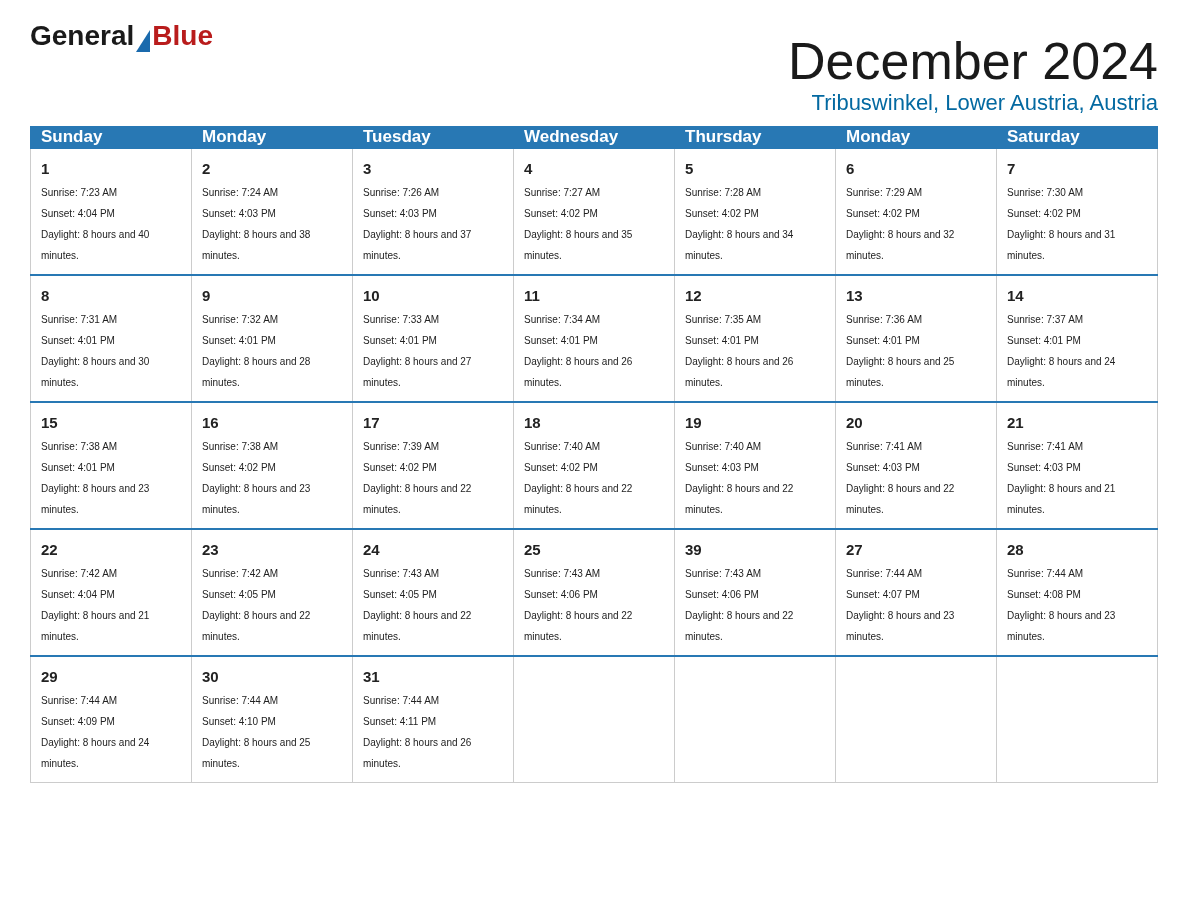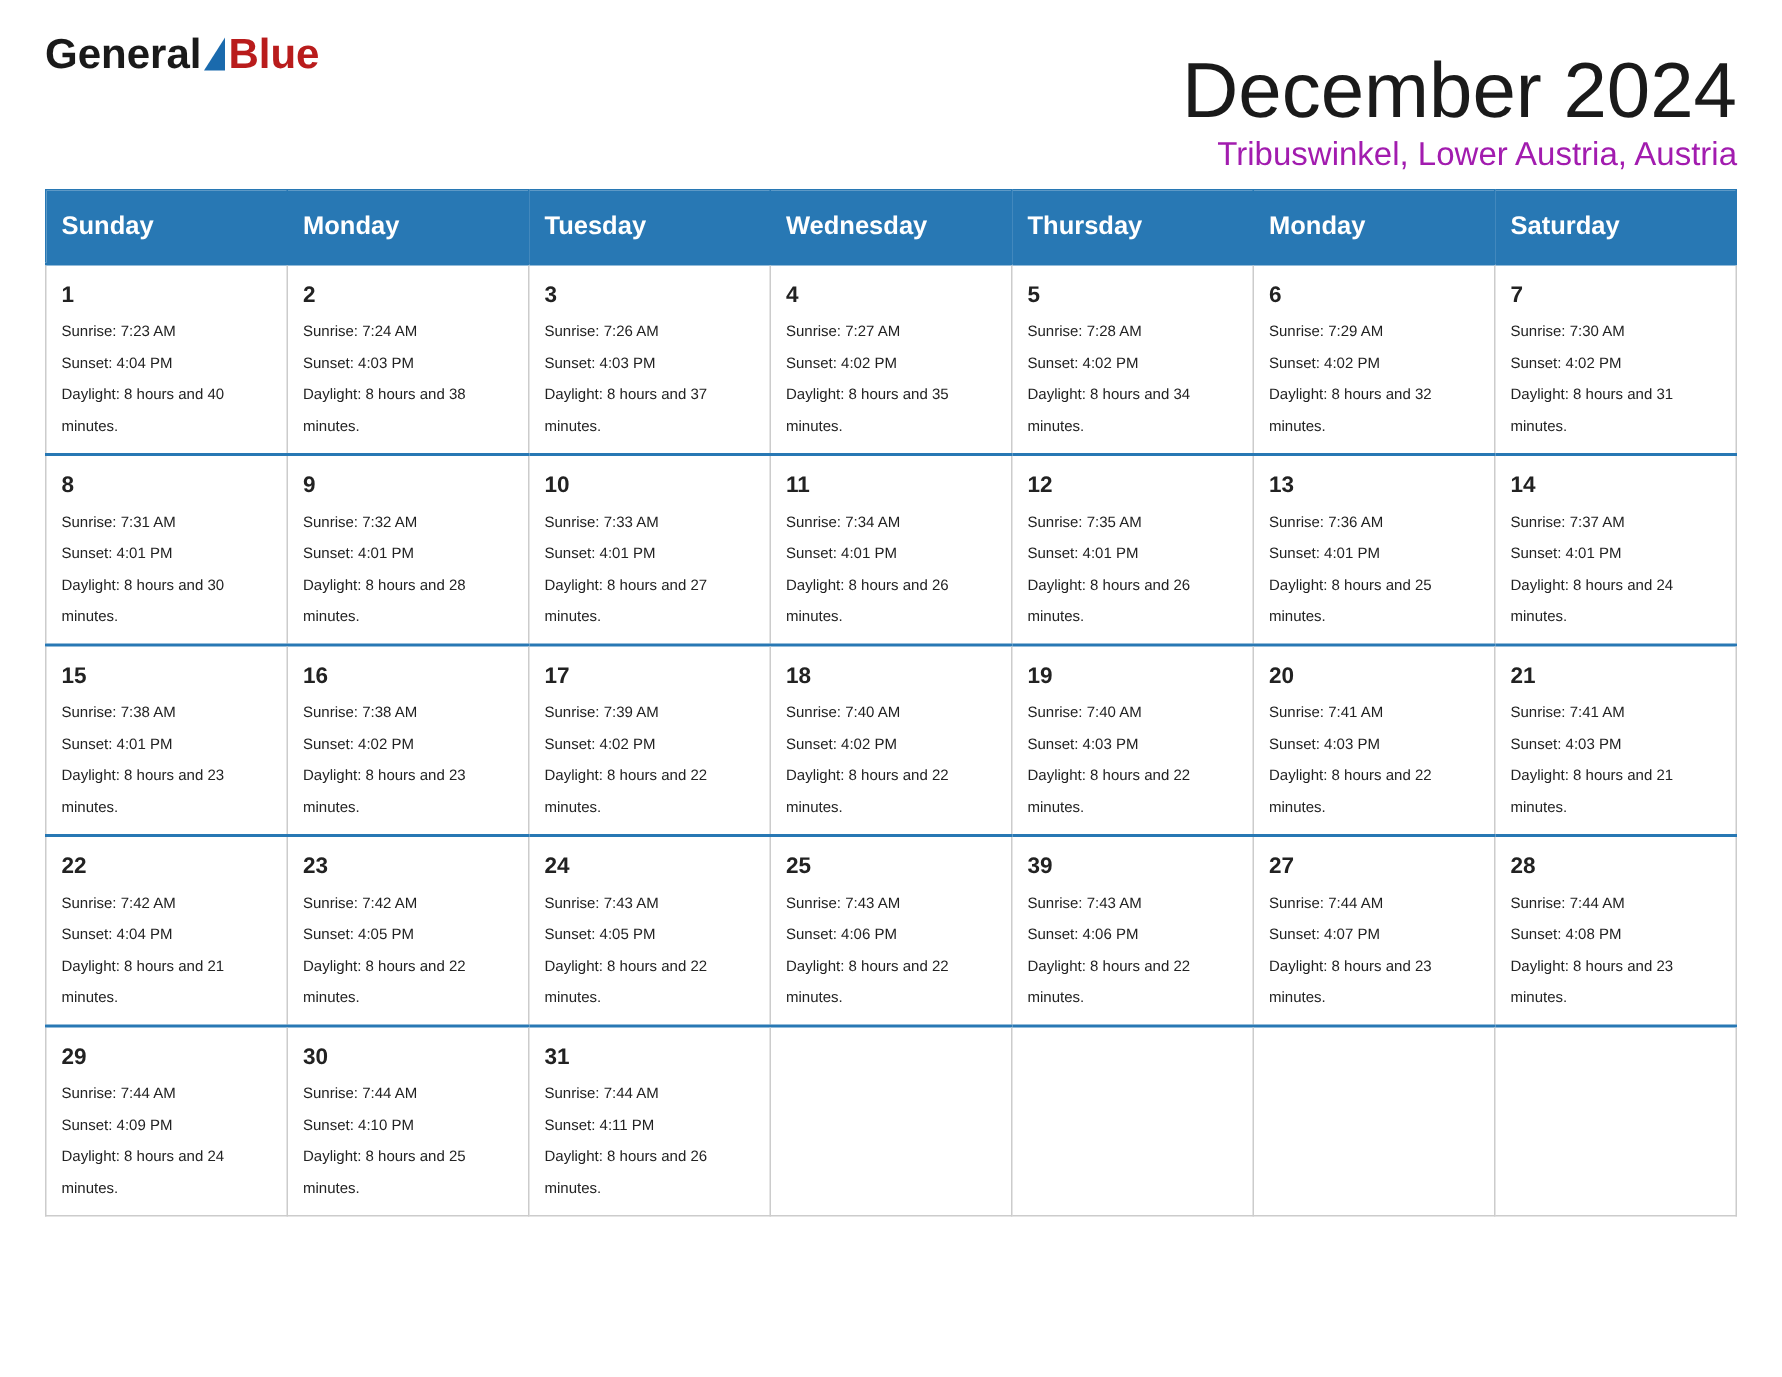--- a/index.html
+++ b/index.html
@@ -11,21 +11,21 @@
       min-height: 918px;
     }
     .header {
       display: flex;
       justify-content: space-between;
       align-items: flex-start;
       margin-bottom: 10px;
     }
     .logo {
       display: flex;
-      align-items: center;
+      align-items: flex-end;
       font-size: 28px;
       font-weight: bold;
       color: #1a1a1a;
     }
     .logo-general { color: #1a1a1a; }
     .logo-blue { color: #b91c1c; }
     .logo-triangle {
       width: 0;
       height: 0;
       border-left: 14px solid transparent;
@@ -40,34 +40,34 @@
       margin-top: 13px;
     }
     .month-title {
       font-size: 52px;
       font-weight: 300;
       color: #1a1a1a;
       line-height: 1.1;
     }
     .subtitle {
       font-size: 22px;
-      color: #a21caf;
+      color: #0369a1;
       font-weight: 400;
     }
     table {
       width: 100%;
       border-collapse: collapse;
       margin-top: 10px;
     }
     thead tr th {
       background-color: #2878b4;
       color: #fff;
       font-size: 17px;
       font-weight: 600;
-      padding: 14px 10px;
+      padding: 0 10px;
       text-align: left;
       border: 1px solid #2878b4;
     }
     tbody tr td {
       vertical-align: top;
       padding: 8px 10px;
       font-size: 13.5px;
       color: #222;
       border: 1px solid #ccc;
       border-top: 2px solid #2878b4;

